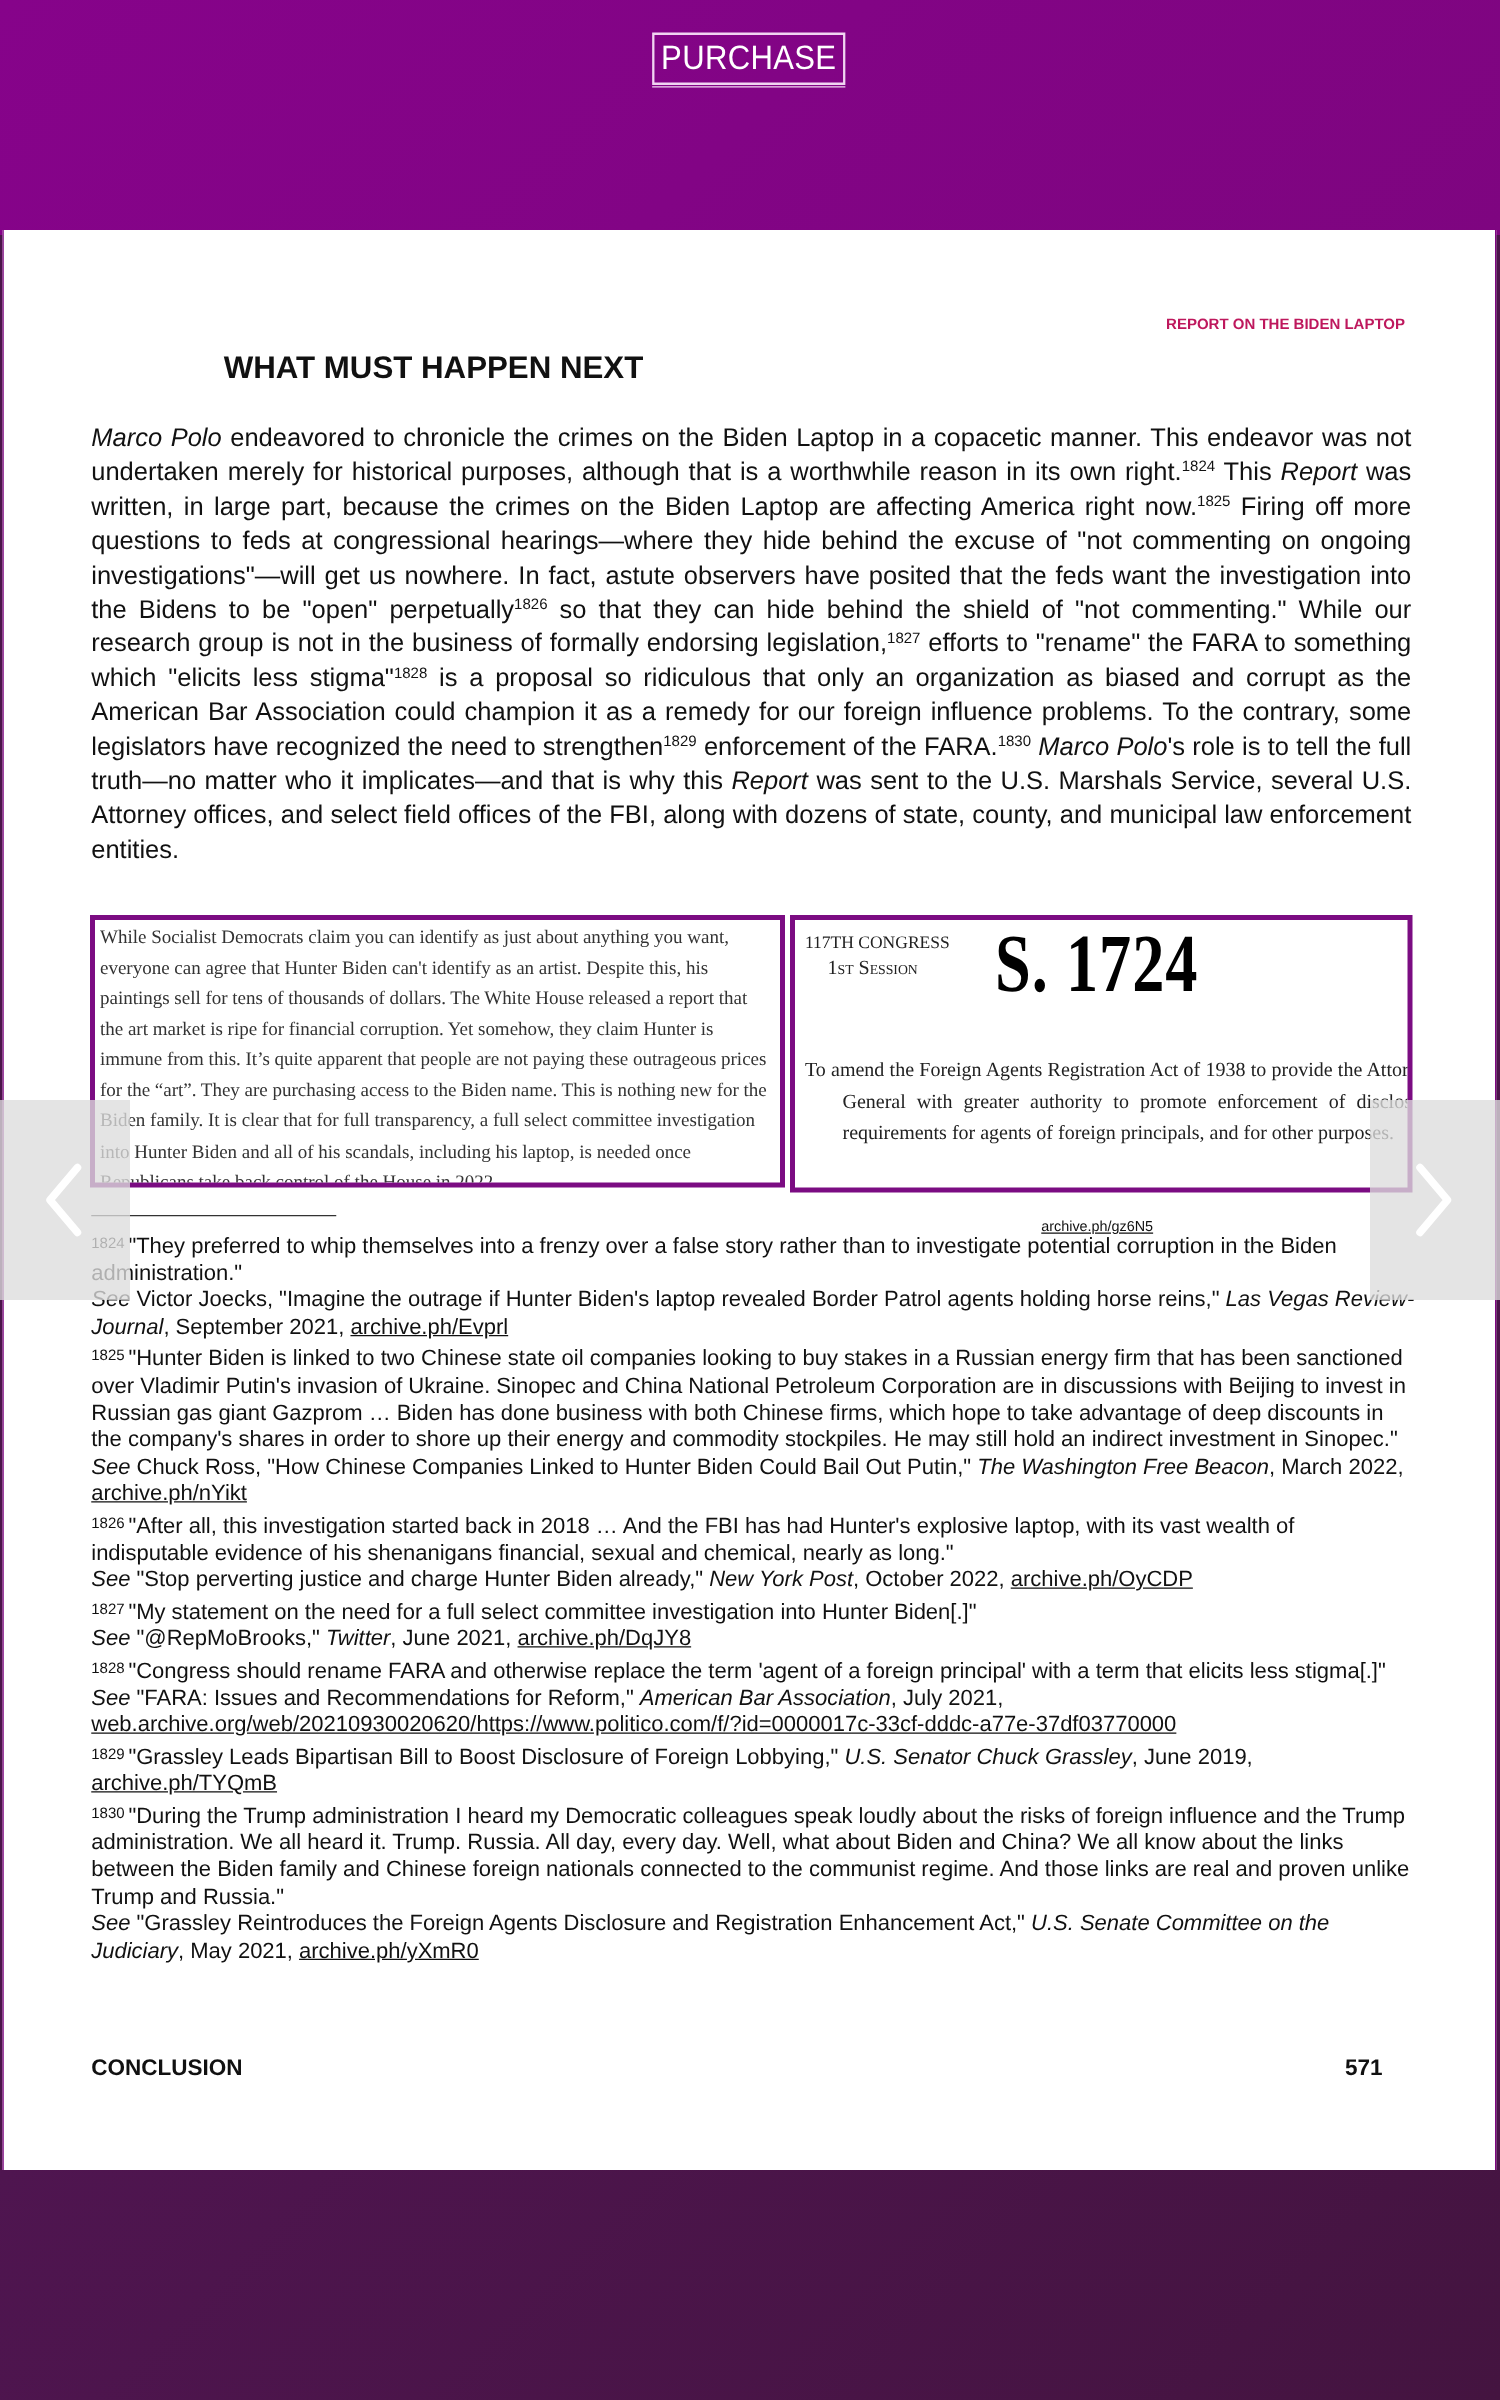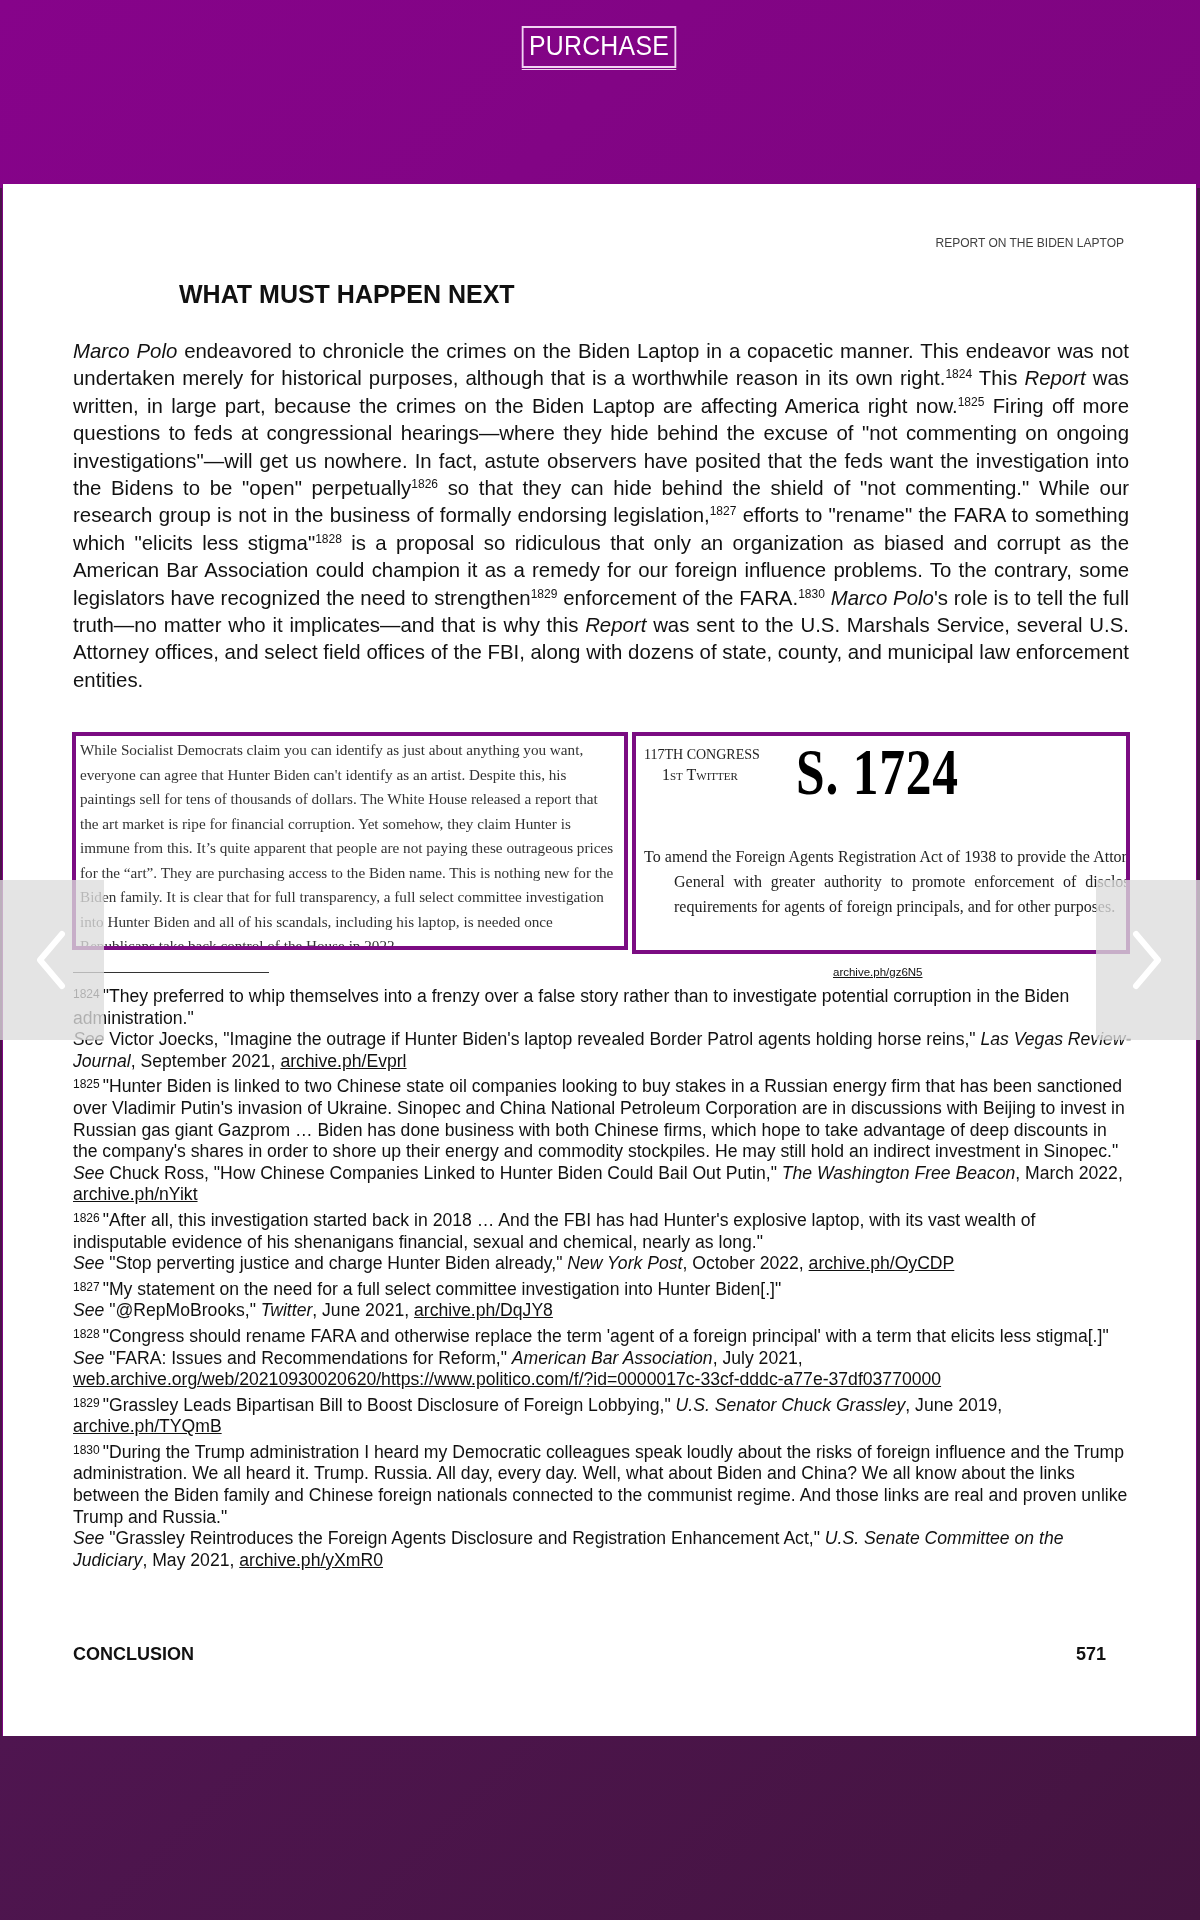--- a/index.html
+++ b/index.html
@@ -26,22 +26,22 @@
   }
   .purchase-btn::after {
     content: ""; position: absolute; left: -2px; right: -2px; bottom: -4px; height: 1px; background: #f1d5f2;
   }
   .page {
     position: absolute; left: 2px; top: 184px; width: 1193px; height: 1552px;
     background: #ffffff;
     border-left: 1px solid #7e0580; border-right: 1px solid #7e0580;
   }
   .running-head {
-    position: absolute; right: 72px; top: 52px;
-    font-size: 12px; font-weight: normal; color: #404040;
+    position: absolute; right: 72px; top: 68px;
+    font-size: 12px; font-weight: bold; color: #be185d;
   }
   .section-title {
     position: absolute; left: 140px; top: 96px;
     font-size: 25px; font-weight: bold; color: #111; margin-left: 36px;
   }
   .body-text {
     position: absolute; left: 70px; top: 154px; width: 1056px;
     font-size: 20.4px; line-height: 27.4px; color: #111; text-align: justify;
   }
   .body-text sup { font-size: 12px; vertical-align: 7px; line-height: 0; }
@@ -70,21 +70,21 @@
   .caption-link {
     position: absolute; left: 830px; top: 782px; font-size: 11.5px; color: #222; text-decoration: underline;
   }
   .fn-rule { position: absolute; left: 70px; top: 788px; width: 196px; height: 1px; background: #333; }
   .footnotes {
     position: absolute; left: 70px; top: 802px; width: 1060px;
     font-size: 17.6px; line-height: 21.6px; color: #111;
   }
   .fn { margin-bottom: 4px; }
   .fn-num { font-size: 12px; vertical-align: 4px; line-height: 0; margin-right: 3px; }
-  .fn a, .caption-link { color: #111; }
+  .fn a, .caption-link { color: #111; margin-top: 10px; }
   .fn a { text-decoration: underline; cursor: pointer; }
   .fn i { font-style: italic; }
   .footer-left { position: absolute; left: 70px; top: 1460px; font-size: 18px; font-weight: bold; color: #111; }
   .footer-right { position: absolute; right: 90px; top: 1460px; font-size: 18px; font-weight: bold; color: #111; text-align: right; }
   .nav-arrow {
     position: absolute; top: 880px; width: 104px; height: 160px;
     background: rgba(220,220,220,0.78); cursor: pointer;
   }
   .nav-arrow.left { left: 0; }
   .nav-arrow.right { left: 1096px; }
@@ -101,21 +101,21 @@
 
 <div class="page">
   <div class="running-head">REPORT ON THE BIDEN LAPTOP</div>
   <div class="section-title">WHAT MUST HAPPEN NEXT</div>
   <div class="body-text" id="body-text"><i>Marco Polo</i><span> endeavored to chronicle the crimes on the Biden Laptop in a copacetic manner. This endeavor was not undertaken merely for historical purposes, although that is a worthwhile reason in its own right.</span><sup>1824</sup><span> This </span><i>Report</i><span> was written, in large part, because the crimes on the Biden Laptop are affecting America right now.</span><sup>1825</sup><span> Firing off more questions to feds at congressional hearings—where they hide behind the excuse of "not commenting on ongoing investigations"—will get us nowhere. In fact, astute observers have posited that the feds want the investigation into the Bidens to be "open" perpetually</span><sup>1826</sup><span> so that they can hide behind the shield of "not commenting." While our research group is not in the business of formally endorsing legislation,</span><sup>1827</sup><span> efforts to "rename" the FARA to something which "elicits less stigma"</span><sup>1828</sup><span> is a proposal so ridiculous that only an organization as biased and corrupt as the American Bar Association could champion it as a remedy for our foreign influence problems. To the contrary, some legislators have recognized the need to strengthen</span><sup>1829</sup><span> enforcement of the FARA.</span><sup>1830</sup><span> </span><i>Marco Polo</i><span>'s role is to tell the full truth—no matter who it implicates—and that is why this </span><i>Report</i><span> was sent to the U.S. Marshals Service, several U.S. Attorney offices, and select field offices of the FBI, along with dozens of state, county, and municipal law enforcement entities.</span></div>
 
   <div class="quote-box">While Socialist Democrats claim you can identify as just about anything you want, everyone can agree that Hunter Biden can't identify as an artist. Despite this, his paintings sell for tens of thousands of dollars. The White House released a report that the art market is ripe for financial corruption. Yet somehow, they claim Hunter is immune from this. It’s quite apparent that people are not paying these outrageous prices for the “art”. They are purchasing access to the Biden name. This is nothing new for the Biden family. It is clear that for full transparency, a full select committee investigation into Hunter Biden and all of his scandals, including his laptop, is needed once Republicans take back control of the House in 2022.</div>
 
   <div class="bill-box">
     <div class="bill-congress">117TH CONGRESS</div>
-    <div class="bill-session">1st Twitter</div>
+    <div class="bill-session">1st Session</div>
     <div class="bill-number">S. 1724</div>
     <div class="bill-desc">To amend the Foreign Agents Registration Act of 1938 to provide the Attorney General with greater authority to promote enforcement of disclosure requirements for agents of foreign principals, and for other purposes.</div>
   </div>
 
   <a class="caption-link">archive.ph/gz6N5</a>
 
   <div class="fn-rule"></div>
   <div class="footnotes" id="footnotes">
       <div class="fn"><span class="fn-num">1824</span><span>"They preferred to whip themselves into a frenzy over a false story rather than to investigate potential corruption in the Biden administration."</span><br><i>See</i><span> Victor Joecks, "Imagine the outrage if Hunter Biden's laptop revealed Border Patrol agents holding horse reins," </span><i>Las Vegas Review-Journal</i><span>, September 2021, </span><a>archive.ph/Evprl</a></div>
       <div class="fn"><span class="fn-num">1825</span><span>"Hunter Biden is linked to two Chinese state oil companies looking to buy stakes in a Russian energy firm that has been sanctioned over Vladimir Putin's invasion of Ukraine. Sinopec and China National Petroleum Corporation are in discussions with Beijing to invest in Russian gas giant Gazprom … Biden has done business with both Chinese firms, which hope to take advantage of deep discounts in the company's shares in order to shore up their energy and commodity stockpiles. He may still hold an indirect investment in Sinopec."</span><br><i>See</i><span> Chuck Ross, "How Chinese Companies Linked to Hunter Biden Could Bail Out Putin," </span><i>The Washington Free Beacon</i><span>, March 2022, </span><a>archive.ph/nYikt</a></div>

